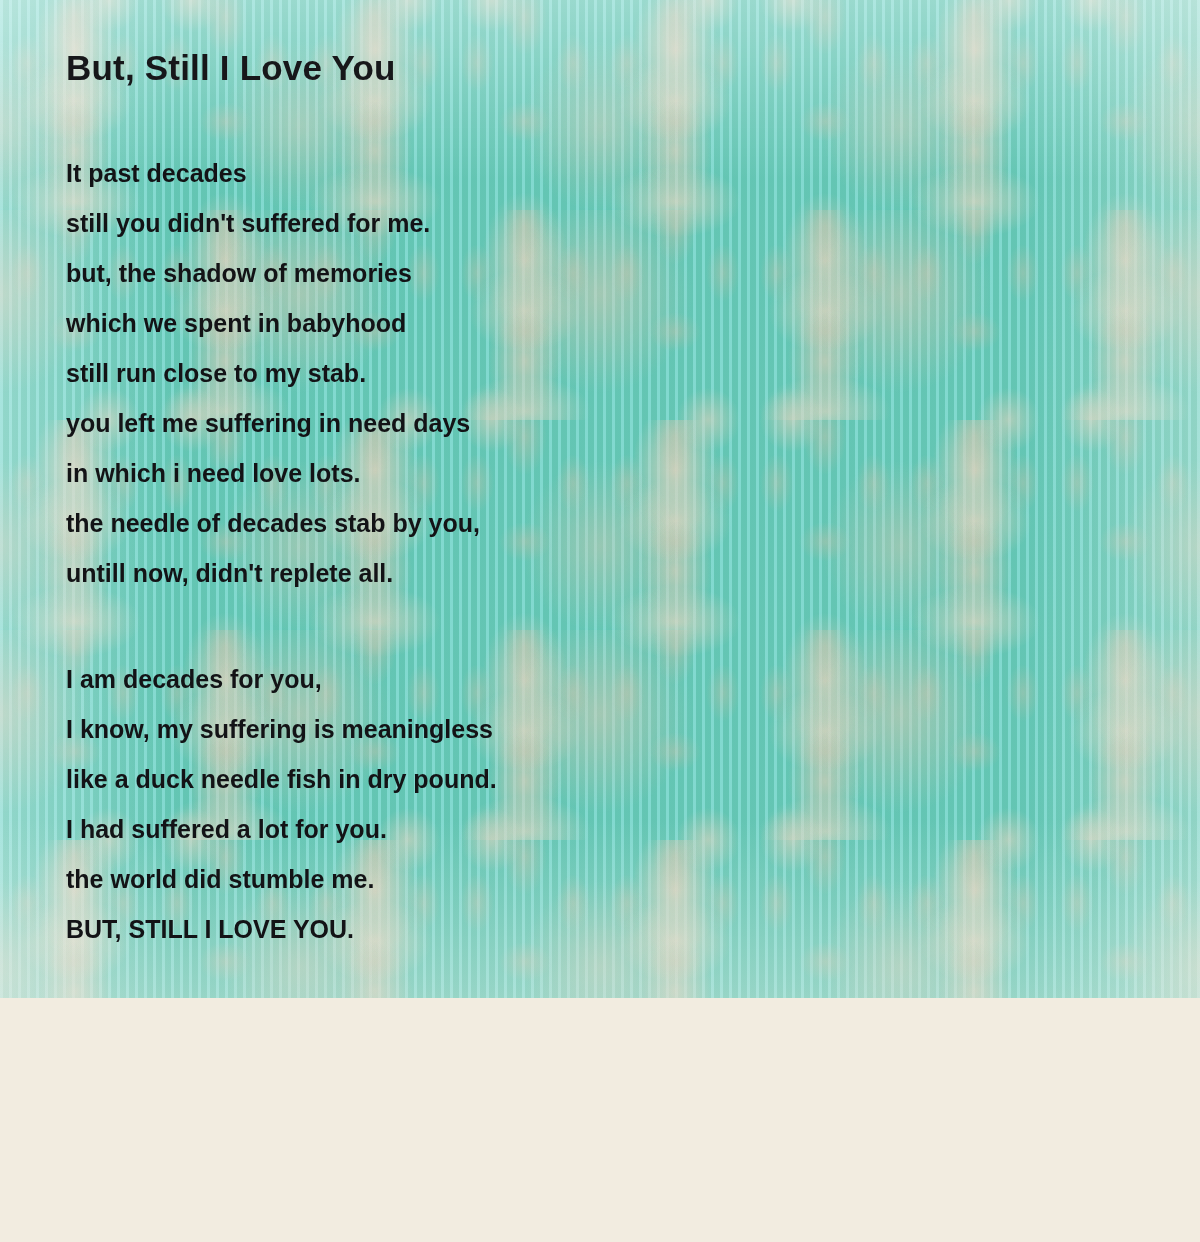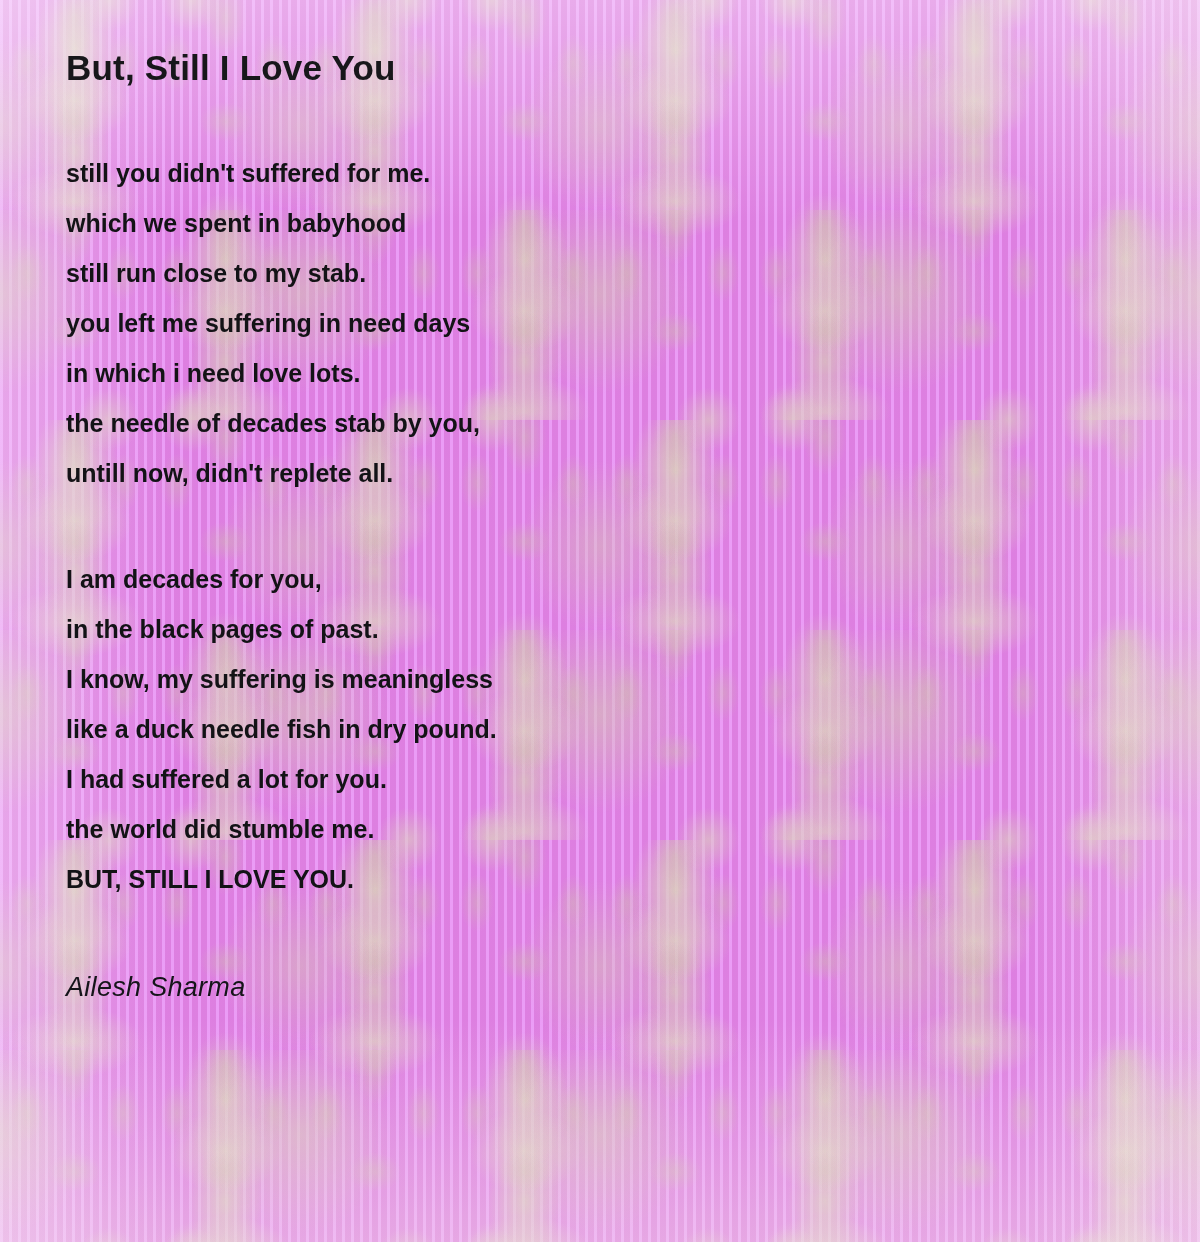--- a/index.html
+++ b/index.html
@@ -10,22 +10,22 @@
     width: 1200px;
     height: 1242px;
     overflow: hidden;
     font-family: "Liberation Sans", sans-serif;
     background-color: #f2ece0;
   }
 
   #poem-page {
     position: relative;
     width: 1200px;
-    height: 1242px;
-    background-color: #d946ef;
+    height: 998px;
+    background-color: #14b8a6;
     overflow: hidden;
   }
 
   
   .bg-layer {
     position: absolute;
     inset: 0;
     pointer-events: none;
   }
   .bg-vertical-stripes {
@@ -130,32 +130,33 @@
   <div class="bg-layer bg-damask-c"></div>
   <div class="bg-layer bg-vignette"></div>
 
   <div class="content">
 
     <h1 class="poem-title">But, Still I Love You</h1>
 
     <div class="poem-body">
 
       <div class="stanza">
+        <div class="poem-line">It past decades</div>
         <div class="poem-line">still you didn't suffered for me.</div>
+        <div class="poem-line">but, the shadow of memories</div>
         <div class="poem-line">which we spent in babyhood</div>
         <div class="poem-line">still run close to my stab.</div>
         <div class="poem-line">you left me suffering in need days</div>
         <div class="poem-line">in which i need love lots.</div>
         <div class="poem-line">the needle of decades stab by you,</div>
         <div class="poem-line">untill now, didn't replete all.</div>
       </div>
 
       <div class="stanza">
         <div class="poem-line">I am decades for you,</div>
-        <div class="poem-line">in the black pages of past.</div>
         <div class="poem-line">I know, my suffering is meaningless</div>
         <div class="poem-line">like a duck needle fish in dry pound.</div>
         <div class="poem-line">I had suffered a lot for you.</div>
         <div class="poem-line">the world did stumble me.</div>
         <div class="poem-line">BUT, STILL I LOVE YOU.</div>
       </div>
 
     </div>
 
     <div class="poem-author">Ailesh Sharma</div>

